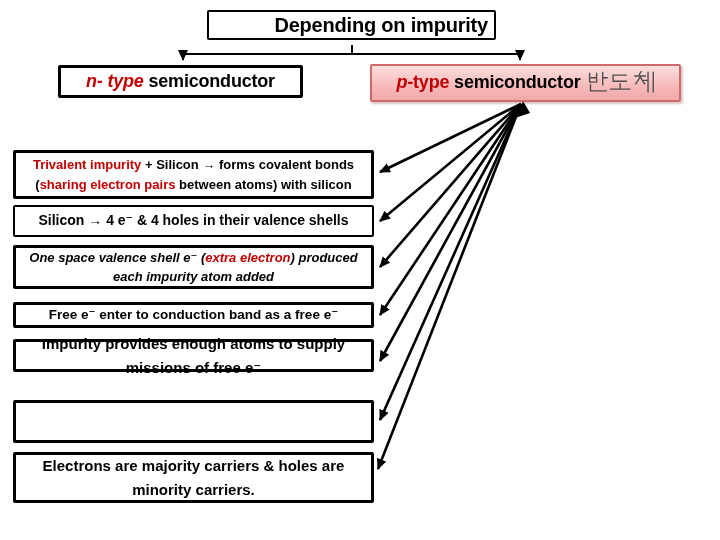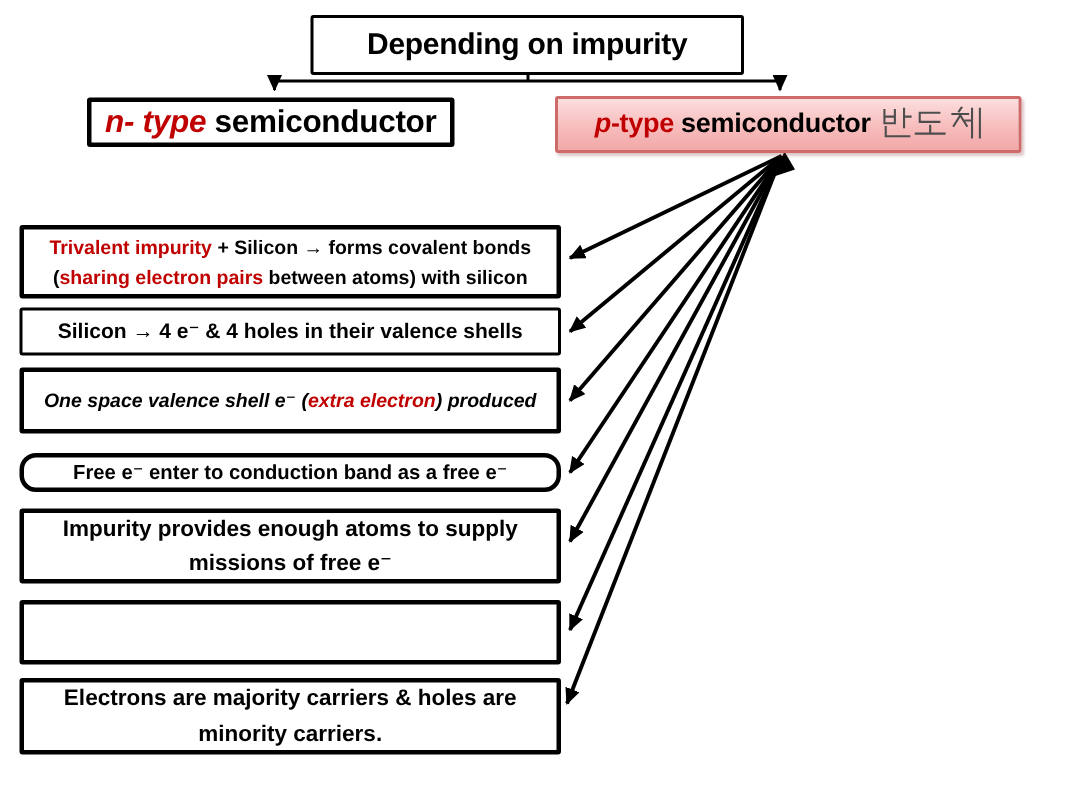--- a/index.html
+++ b/index.html
@@ -10,41 +10,41 @@
   .red{color:#c00000;}
   .it{font-style:italic;}
   .box{
     position:absolute;box-sizing:border-box;background:#fff;
     border:3px solid #000;border-radius:2px;
     display:flex;align-items:center;justify-content:center;
     text-align:center;font-weight:700;color:#000;
     padding:1px 6px;line-height:1.4;
   }
   #title-box{
-    left:207px;top:10px;width:289px;height:40px;
-    border-width:2.5px;font-size:20px;letter-spacing:-0.2px;
+    left:207px;top:10px;width:289px;height:30px;
+    border-width:2.5px;font-size:20px;letter-spacing:-0.2px;justify-content:flex-end;
   }
   #n-type-box{
     left:58px;top:65px;width:245px;height:33px;
-    border-width:3px;font-size:21px;letter-spacing:-0.2px;
+    border-width:3px;font-size:18px;letter-spacing:-0.2px;
   }
   #p-type-box{
     left:370px;top:64px;width:311px;height:38px;
     background:linear-gradient(180deg,#fcdede 0%,#f7bcbc 55%,#f2a8a8 100%);
     border:2px solid #cd6a6a;border-radius:2px;
     box-shadow:1.5px 2px 2px rgba(120,30,30,0.25);
     font-size:18px;letter-spacing:-0.2px;
   }
   #p-type-box .korean-wrap{display:inline-block;margin-left:6px;line-height:0;vertical-align:-4px;}
   .fact{left:13px;width:361px;}
   #box-1{top:150px;height:49px;font-size:13px;line-height:1.5;}
   #box-2{top:205px;height:32px;font-size:14px;border-width:2.5px;text-align:right;}
   #box-3{top:245px;height:44px;font-size:13px;line-height:1.5;border-width:3.5px;font-style:italic;}
-  #box-4{top:302px;height:26px;font-size:13.5px;border-width:3px;border-radius:11px;}
-  #box-5{top:339px;height:50px;font-size:15px;line-height:1.55;border-width:3.5px;}
+  #box-4{top:302px;height:26px;font-size:13.5px;border-width:3px;}
+  #box-5{top:339px;height:33px;font-size:15px;line-height:1.55;border-width:3.5px;}
   #box-6{top:400px;height:43px;font-size:13.5px;line-height:1.5;border-width:3.5px;}
   #box-7{top:452px;height:51px;font-size:15px;line-height:1.55;border-width:3.5px;}
   #arrow-layer{position:absolute;left:0;top:0;width:720px;height:540px;pointer-events:none;}
 </style>
 </head>
 <body>
 
 <div id="stage">
 
   <svg id="arrow-layer" viewBox="0 0 720 540" xmlns="http://www.w3.org/2000/svg">
@@ -102,21 +102,21 @@
     </span>
   </div>
 
   <div class="box fact" id="box-1">
     <span><span class="red">Trivalent impurity</span><span> + Silicon → forms covalent bonds</span><br><span>(</span><span class="red">sharing electron pairs</span><span> between atoms) with silicon</span></span>
   </div>
   <div class="box fact" id="box-2">
     <span><span>Silicon → 4 e⁻ &amp; 4 holes in their valence shells</span></span>
   </div>
   <div class="box fact" id="box-3">
-    <span><span>One space valence shell e⁻ (</span><span class="red">extra electron</span><span>) produced</span><br></span>
+    <span><span>One space valence shell e⁻ (</span><span class="red">extra electron</span><span>) produced</span><br><span>each impurity atom added</span></span>
   </div>
   <div class="box fact" id="box-4">
     <span><span>Free e⁻ enter to conduction band as a free e⁻</span></span>
   </div>
   <div class="box fact" id="box-5">
     <span><span>Impurity provides enough atoms to supply</span><br><span>missions of free e⁻</span></span>
   </div>
   <div class="box fact" id="box-6">
     <span><br></span>
   </div>

